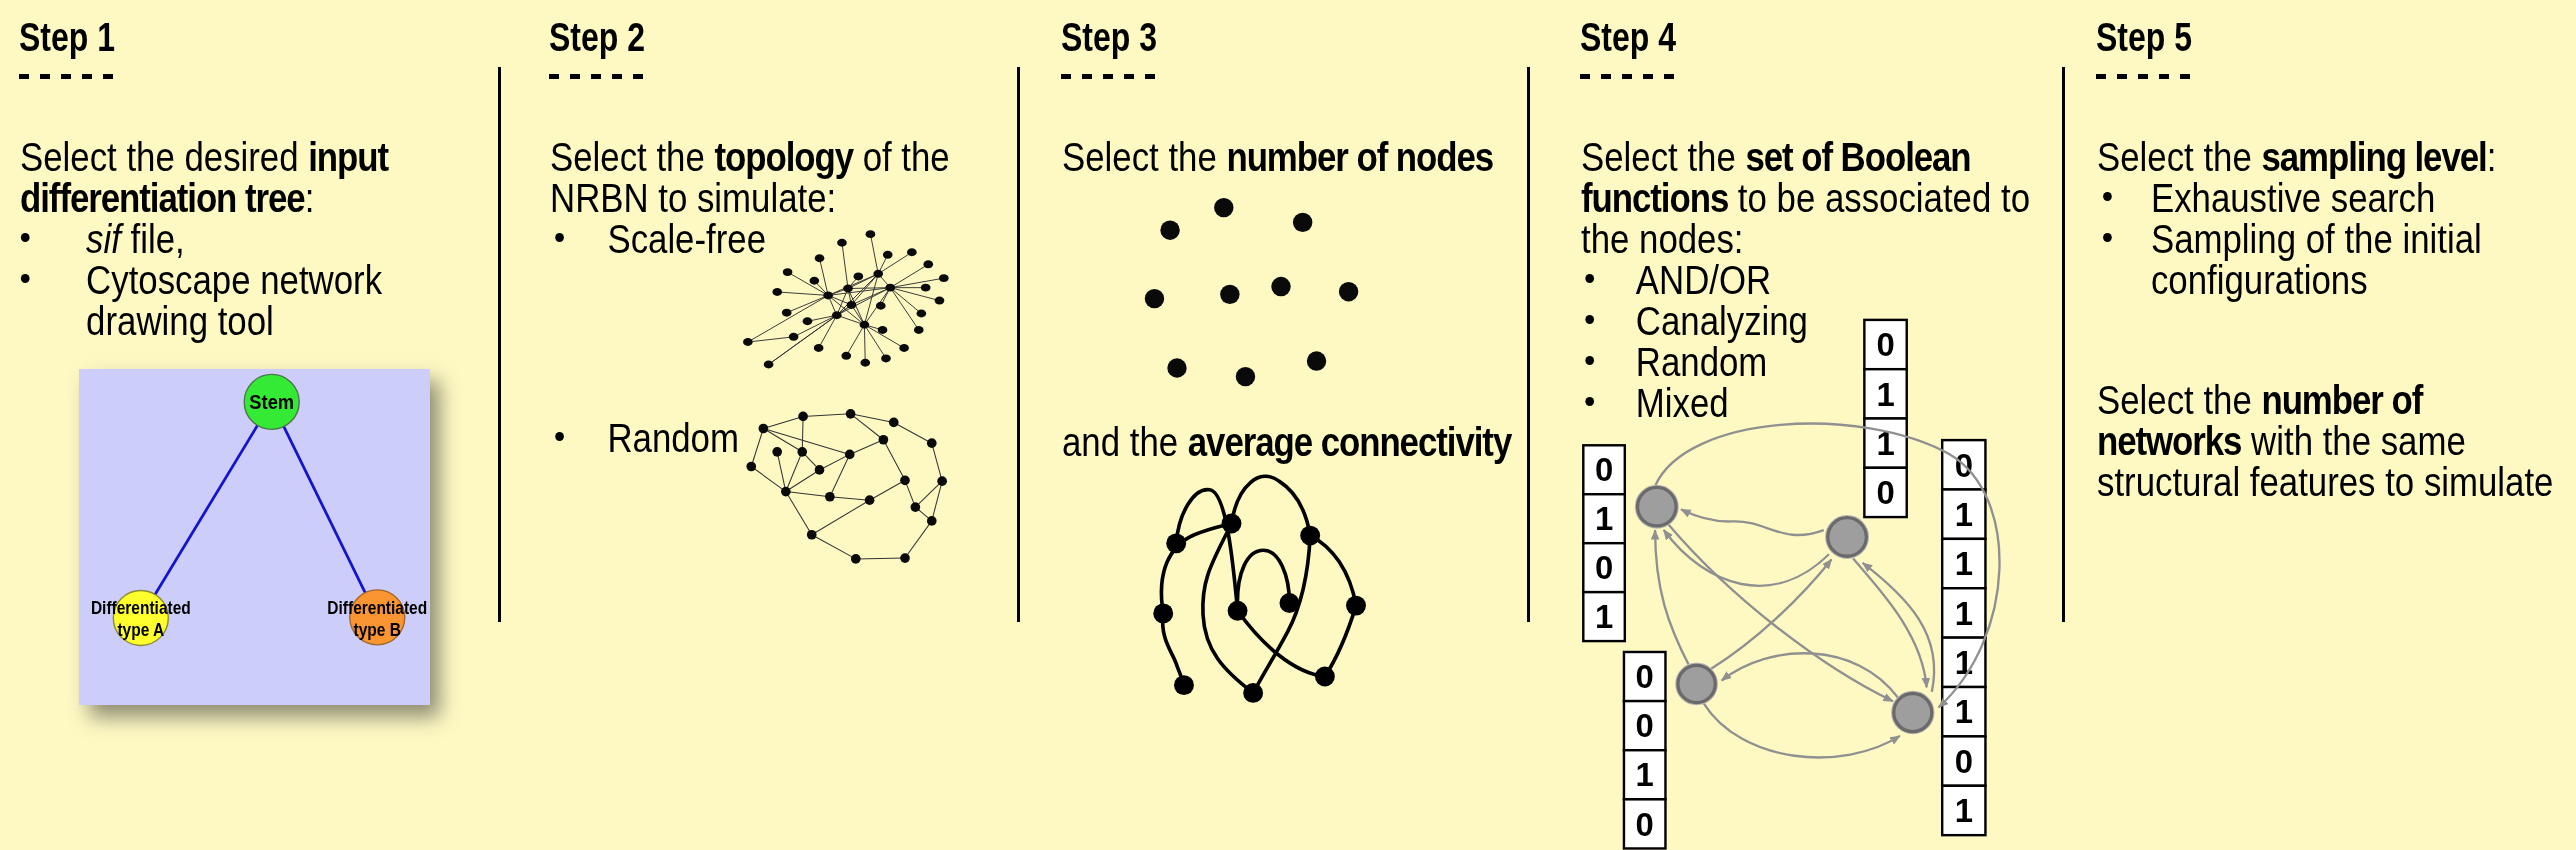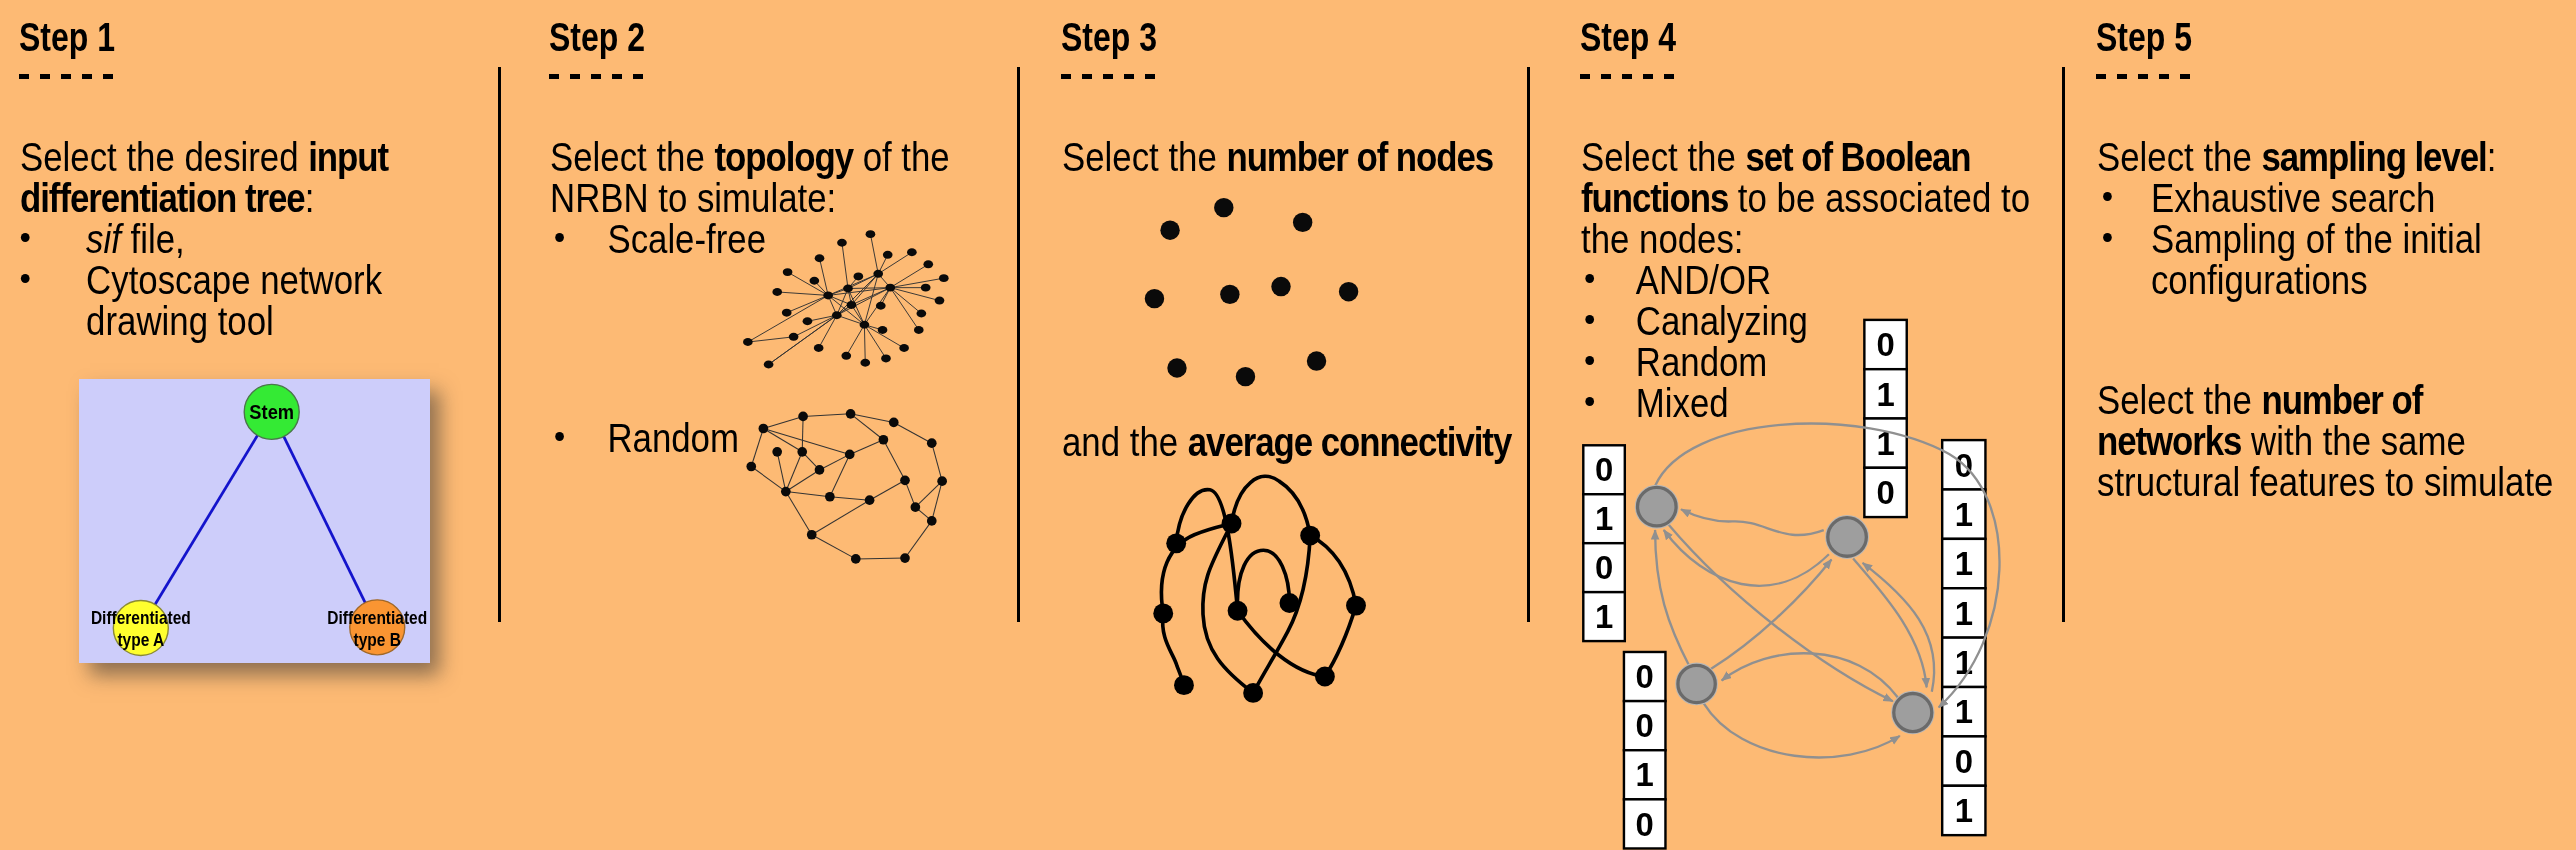--- a/index.html
+++ b/index.html
@@ -1,25 +1,25 @@
 <!DOCTYPE html>
 <html style="font-size:14px"><head><meta charset="utf-8">
 <style>
 html,body{margin:0;padding:0;background:#fff}
-#page{position:relative;width:2576px;height:851px;overflow:hidden;background:#fdba74;font-family:'Liberation Sans',sans-serif}
+#page{position:relative;width:2576px;height:851px;overflow:hidden;background:#fef9c3;font-family:'Liberation Sans',sans-serif}
 .sep{position:absolute;width:2.6px;background:#000}
 .hd{position:absolute;font-size:40px;font-weight:bold;line-height:41px;transform:scaleX(0.80);transform-origin:left top;white-space:nowrap}
 .dr{position:absolute;width:112px;height:6px}
 .da{position:absolute;top:0;width:9.5px;height:4.7px;background:#000}
 .tb{position:absolute;font-size:40px;line-height:41px;transform:scaleX(0.87);transform-origin:left top}
 .tb b{letter-spacing:-1.2px}
 .l{position:relative;white-space:nowrap}
 .dot{position:absolute;top:13.5px;width:10px;height:9px;border-radius:50%;background:#000}
 .fig{position:absolute}
-#treebox{position:absolute;left:79px;top:379px;width:351px;height:284px;background:#cdcdfa;box-shadow:10.4px 12px 19px rgba(50,50,50,.55)}
+#treebox{position:absolute;left:79px;top:369px;width:351px;height:336px;background:#cdcdfa;box-shadow:10.4px 12px 19px rgba(50,50,50,.55)}
 </style></head>
 <body>
 <div id="page">
 <div class="sep" style="left:498px;top:67px;height:555px"></div>
 <div class="sep" style="left:1017px;top:67px;height:555px"></div>
 <div class="sep" style="left:1527px;top:67px;height:555px"></div>
 <div class="sep" style="left:2062px;top:67px;height:555px"></div>
 
 <div class="hd" style="left:19px;top:16.7px">Step 1</div>
 <div class="dr" style="left:19px;top:74px">

